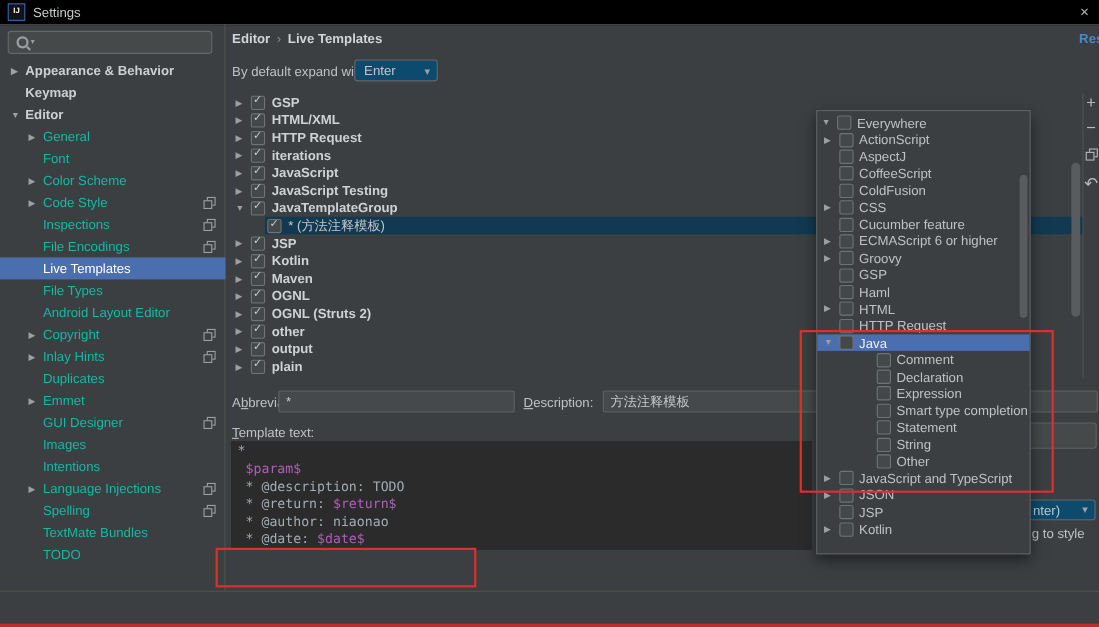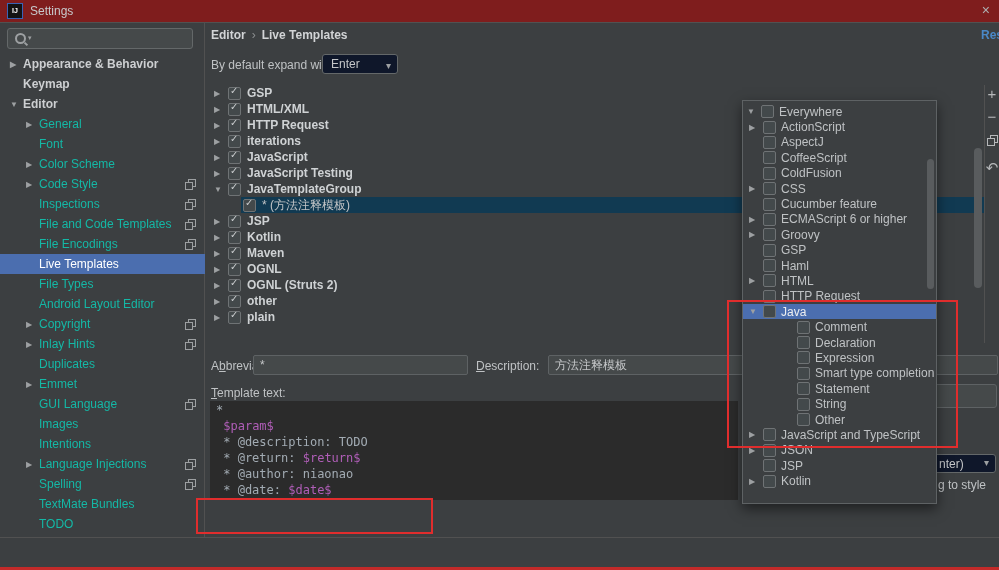--- a/index.html
+++ b/index.html
@@ -1,20 +1,20 @@
 <!DOCTYPE html>
 <html><head>
 <meta charset="utf-8">
 <style>
   html,body{margin:0;padding:0;background:#222;}
   .win{position:relative;width:999px;height:570px;background:#3C3F41;overflow:hidden;
        font-family:"Liberation Sans",sans-serif;font-size:12px;color:#BBBDBF;}
 
   
-  .titlebar{position:absolute;left:0;top:0;width:999px;height:22px;border-bottom:1px solid #515151;background:#7f1d1d;}
+  .titlebar{position:absolute;left:0;top:0;width:999px;height:22px;border-bottom:1px solid #515151;background:#000000;}
   .logo{position:absolute;left:7px;top:3px;width:14px;height:14px;background:#131313;border:1px solid #3B62B4;
         color:#FFF;font-size:7px;font-weight:bold;line-height:14px;text-align:center;}
   .title-text{position:absolute;left:30px;top:4px;color:#C7C9CB;}
   .close{position:absolute;right:9px;top:2px;font-size:14px;color:#AEB0B2;cursor:pointer;}
 
   
   .sidebar{position:absolute;left:0;top:22px;width:205px;height:515px;border-right:1px solid #515151;box-sizing:border-box;}
   .search{position:absolute;left:7px;top:6px;width:184px;height:19px;background:#45494A;border:1px solid #646869;border-radius:3px;}
   .mag{position:absolute;left:7px;top:4px;width:7px;height:7px;border:2px solid #9DA0A2;border-radius:50%;}
   .mag::after{content:"";position:absolute;left:7px;top:8px;width:4px;height:2px;background:#9DA0A2;transform:rotate(45deg);}
@@ -31,21 +31,21 @@
   .picon{display:none;position:absolute;right:9px;top:5px;width:11px;height:11px;}
   .srow[data-icon="true"] .picon{display:block;}
   .picon::before{content:"";position:absolute;left:3px;top:0;width:6px;height:6px;border:1px solid #9DA0A2;}
   .picon::after{content:"";position:absolute;left:0;top:3px;width:6px;height:6px;border:1px solid #9DA0A2;background:#3C3F41;}
 
   
   .crumbs{position:absolute;left:211px;top:28px;font-weight:bold;color:#D2D4D6;}
   .crumb-sep{color:#8A8D8F;font-weight:normal;padding:0 6px;}
   .reset{position:absolute;left:981px;top:28px;font-weight:bold;color:#4A88C7;cursor:pointer;white-space:nowrap;}
   .expand-label{position:absolute;left:211px;top:58px;color:#BFC2C4;}
-  .dd{position:absolute;background:#0f172a;border:1px solid #646869;border-radius:3px;color:#C4C6C8;box-sizing:border-box;}
+  .dd{position:absolute;background:#0c4a6e;border:1px solid #646869;border-radius:3px;color:#C4C6C8;box-sizing:border-box;}
   .dd::after{content:"▾";position:absolute;right:6px;top:2px;color:#9DA0A2;font-size:10px;}
   #dd-enter{left:322px;top:54px;width:76px;height:20px;line-height:18px;padding-left:8px;cursor:pointer;}
 
   
   #tree{position:absolute;left:210px;top:85px;width:774px;height:258px;border-right:1px solid #515151;}
   .trow{display:flex;align-items:center;height:16px;padding-left:4px;cursor:pointer;}
   .trow[data-level="1"]{padding-left:19px;align-items:center;}
   .trow .arr{width:14px;}
   .cb{flex:none;width:11px;height:11px;background:#43494B;border:1px solid #6F7375;border-radius:2px;margin-right:6px;position:relative;}
   [data-checked="true"] .cb::after{content:"✓";position:absolute;left:1px;top:-3px;font-size:10px;color:#C9CCCE;}
@@ -175,66 +175,61 @@
           <span class="lbl" data-name="sidebar-item-label">Code Style</span>
           <span class="picon" data-name="project-settings-icon"></span>
         </div>
         <div class="srow" data-name="sidebar-item" data-level="1" data-arrow="none" data-icon="true">
           <span class="arr" data-name="expand-arrow-icon"></span>
           <span class="lbl" data-name="sidebar-item-label">Inspections</span>
           <span class="picon" data-name="project-settings-icon"></span>
         </div>
         <div class="srow" data-name="sidebar-item" data-level="1" data-arrow="none" data-icon="true">
           <span class="arr" data-name="expand-arrow-icon"></span>
-          <span class="lbl" data-name="sidebar-item-label">File and Code Templates</span>
-          <span class="picon" data-name="project-settings-icon"></span>
+          <span class="lbl" data-name="sidebar-item-label">File Encodings</span>
+          <span class="picon" data-name="project-settings-icon"></span>
+        </div>
+        <div class="srow" data-name="sidebar-item" data-level="1" data-arrow="none" data-selected="true">
+          <span class="arr" data-name="expand-arrow-icon"></span>
+          <span class="lbl" data-name="sidebar-item-label">Live Templates</span>
+
+        </div>
+        <div class="srow" data-name="sidebar-item" data-level="1" data-arrow="none">
+          <span class="arr" data-name="expand-arrow-icon"></span>
+          <span class="lbl" data-name="sidebar-item-label">File Types</span>
+
+        </div>
+        <div class="srow" data-name="sidebar-item" data-level="1" data-arrow="none">
+          <span class="arr" data-name="expand-arrow-icon"></span>
+          <span class="lbl" data-name="sidebar-item-label">Android Layout Editor</span>
+
+        </div>
+        <div class="srow" data-name="sidebar-item" data-level="1" data-arrow="right" data-icon="true">
+          <span class="arr" data-name="expand-arrow-icon"></span>
+          <span class="lbl" data-name="sidebar-item-label">Copyright</span>
+          <span class="picon" data-name="project-settings-icon"></span>
+        </div>
+        <div class="srow" data-name="sidebar-item" data-level="1" data-arrow="right" data-icon="true">
+          <span class="arr" data-name="expand-arrow-icon"></span>
+          <span class="lbl" data-name="sidebar-item-label">Inlay Hints</span>
+          <span class="picon" data-name="project-settings-icon"></span>
+        </div>
+        <div class="srow" data-name="sidebar-item" data-level="1" data-arrow="none">
+          <span class="arr" data-name="expand-arrow-icon"></span>
+          <span class="lbl" data-name="sidebar-item-label">Duplicates</span>
+
+        </div>
+        <div class="srow" data-name="sidebar-item" data-level="1" data-arrow="right">
+          <span class="arr" data-name="expand-arrow-icon"></span>
+          <span class="lbl" data-name="sidebar-item-label">Emmet</span>
+
         </div>
         <div class="srow" data-name="sidebar-item" data-level="1" data-arrow="none" data-icon="true">
           <span class="arr" data-name="expand-arrow-icon"></span>
-          <span class="lbl" data-name="sidebar-item-label">File Encodings</span>
-          <span class="picon" data-name="project-settings-icon"></span>
-        </div>
-        <div class="srow" data-name="sidebar-item" data-level="1" data-arrow="none" data-selected="true">
-          <span class="arr" data-name="expand-arrow-icon"></span>
-          <span class="lbl" data-name="sidebar-item-label">Live Templates</span>
-
-        </div>
-        <div class="srow" data-name="sidebar-item" data-level="1" data-arrow="none">
-          <span class="arr" data-name="expand-arrow-icon"></span>
-          <span class="lbl" data-name="sidebar-item-label">File Types</span>
-
-        </div>
-        <div class="srow" data-name="sidebar-item" data-level="1" data-arrow="none">
-          <span class="arr" data-name="expand-arrow-icon"></span>
-          <span class="lbl" data-name="sidebar-item-label">Android Layout Editor</span>
-
-        </div>
-        <div class="srow" data-name="sidebar-item" data-level="1" data-arrow="right" data-icon="true">
-          <span class="arr" data-name="expand-arrow-icon"></span>
-          <span class="lbl" data-name="sidebar-item-label">Copyright</span>
-          <span class="picon" data-name="project-settings-icon"></span>
-        </div>
-        <div class="srow" data-name="sidebar-item" data-level="1" data-arrow="right" data-icon="true">
-          <span class="arr" data-name="expand-arrow-icon"></span>
-          <span class="lbl" data-name="sidebar-item-label">Inlay Hints</span>
-          <span class="picon" data-name="project-settings-icon"></span>
-        </div>
-        <div class="srow" data-name="sidebar-item" data-level="1" data-arrow="none">
-          <span class="arr" data-name="expand-arrow-icon"></span>
-          <span class="lbl" data-name="sidebar-item-label">Duplicates</span>
-
-        </div>
-        <div class="srow" data-name="sidebar-item" data-level="1" data-arrow="right">
-          <span class="arr" data-name="expand-arrow-icon"></span>
-          <span class="lbl" data-name="sidebar-item-label">Emmet</span>
-
-        </div>
-        <div class="srow" data-name="sidebar-item" data-level="1" data-arrow="none" data-icon="true">
-          <span class="arr" data-name="expand-arrow-icon"></span>
-          <span class="lbl" data-name="sidebar-item-label">GUI Language</span>
+          <span class="lbl" data-name="sidebar-item-label">GUI Designer</span>
           <span class="picon" data-name="project-settings-icon"></span>
         </div>
         <div class="srow" data-name="sidebar-item" data-level="1" data-arrow="none">
           <span class="arr" data-name="expand-arrow-icon"></span>
           <span class="lbl" data-name="sidebar-item-label">Images</span>
 
         </div>
         <div class="srow" data-name="sidebar-item" data-level="1" data-arrow="none">
           <span class="arr" data-name="expand-arrow-icon"></span>
           <span class="lbl" data-name="sidebar-item-label">Intentions</span>
@@ -335,20 +330,25 @@
       </div>
       <div class="trow" data-name="template-tree-row" data-level="0" data-arrow="right" data-checked="true" data-bold="true">
         <span class="arr" data-name="expand-arrow-icon"></span>
         <span class="cb" data-name="checkbox"></span>
         <span class="lbl" data-name="template-group-label">OGNL (Struts 2)</span>
       </div>
       <div class="trow" data-name="template-tree-row" data-level="0" data-arrow="right" data-checked="true" data-bold="true">
         <span class="arr" data-name="expand-arrow-icon"></span>
         <span class="cb" data-name="checkbox"></span>
         <span class="lbl" data-name="template-group-label">other</span>
+      </div>
+      <div class="trow" data-name="template-tree-row" data-level="0" data-arrow="right" data-checked="true" data-bold="true">
+        <span class="arr" data-name="expand-arrow-icon"></span>
+        <span class="cb" data-name="checkbox"></span>
+        <span class="lbl" data-name="template-group-label">output</span>
       </div>
       <div class="trow" data-name="template-tree-row" data-level="0" data-arrow="right" data-checked="true" data-bold="true">
         <span class="arr" data-name="expand-arrow-icon"></span>
         <span class="cb" data-name="checkbox"></span>
         <span class="lbl" data-name="template-group-label">plain</span>
       </div>
     </div>
 
   <div id="side-toolbar" data-name="tree-toolbar">
 

